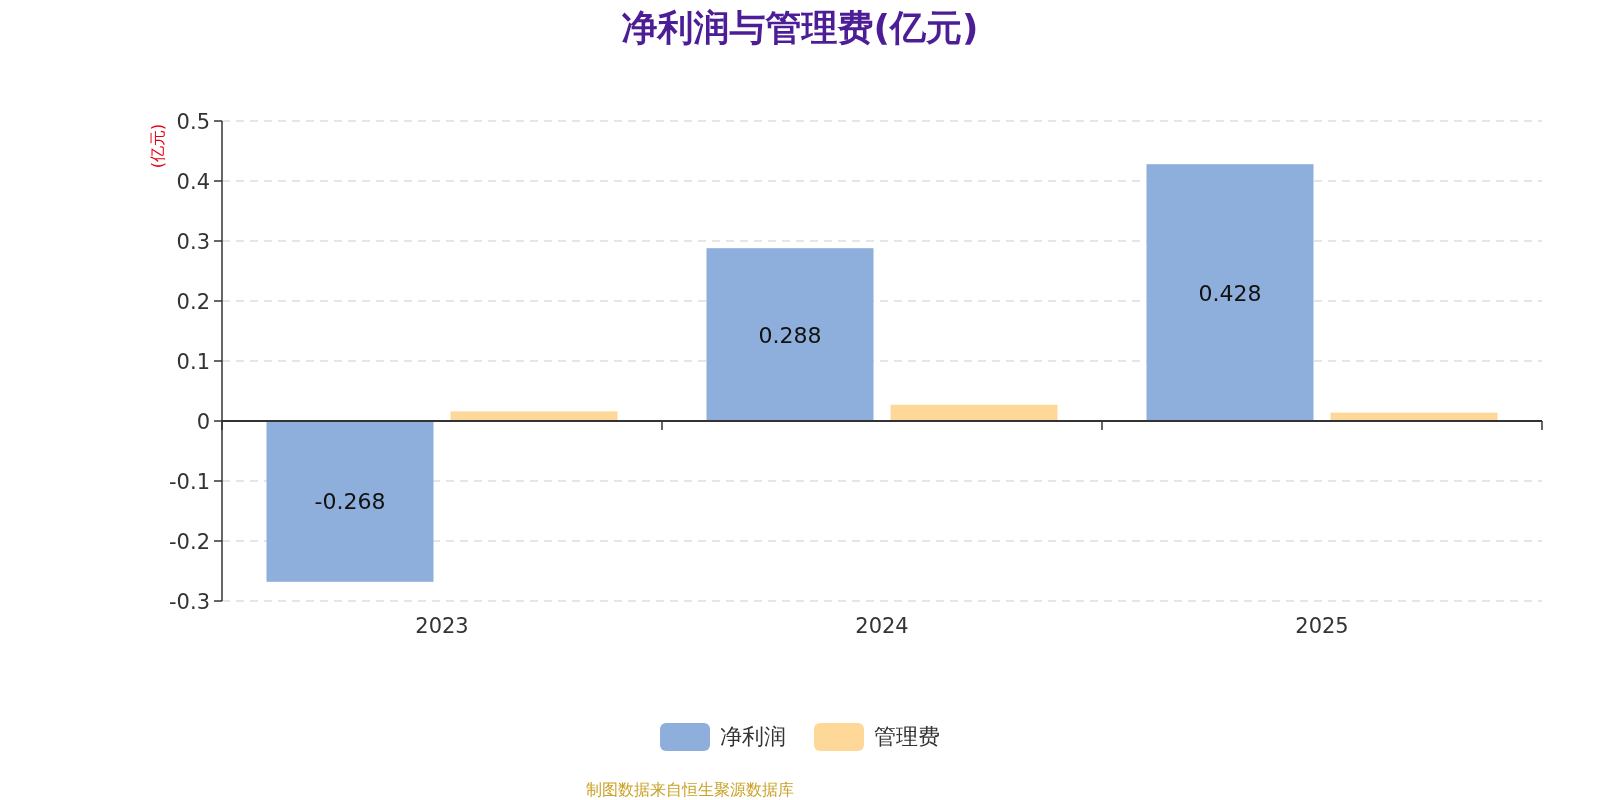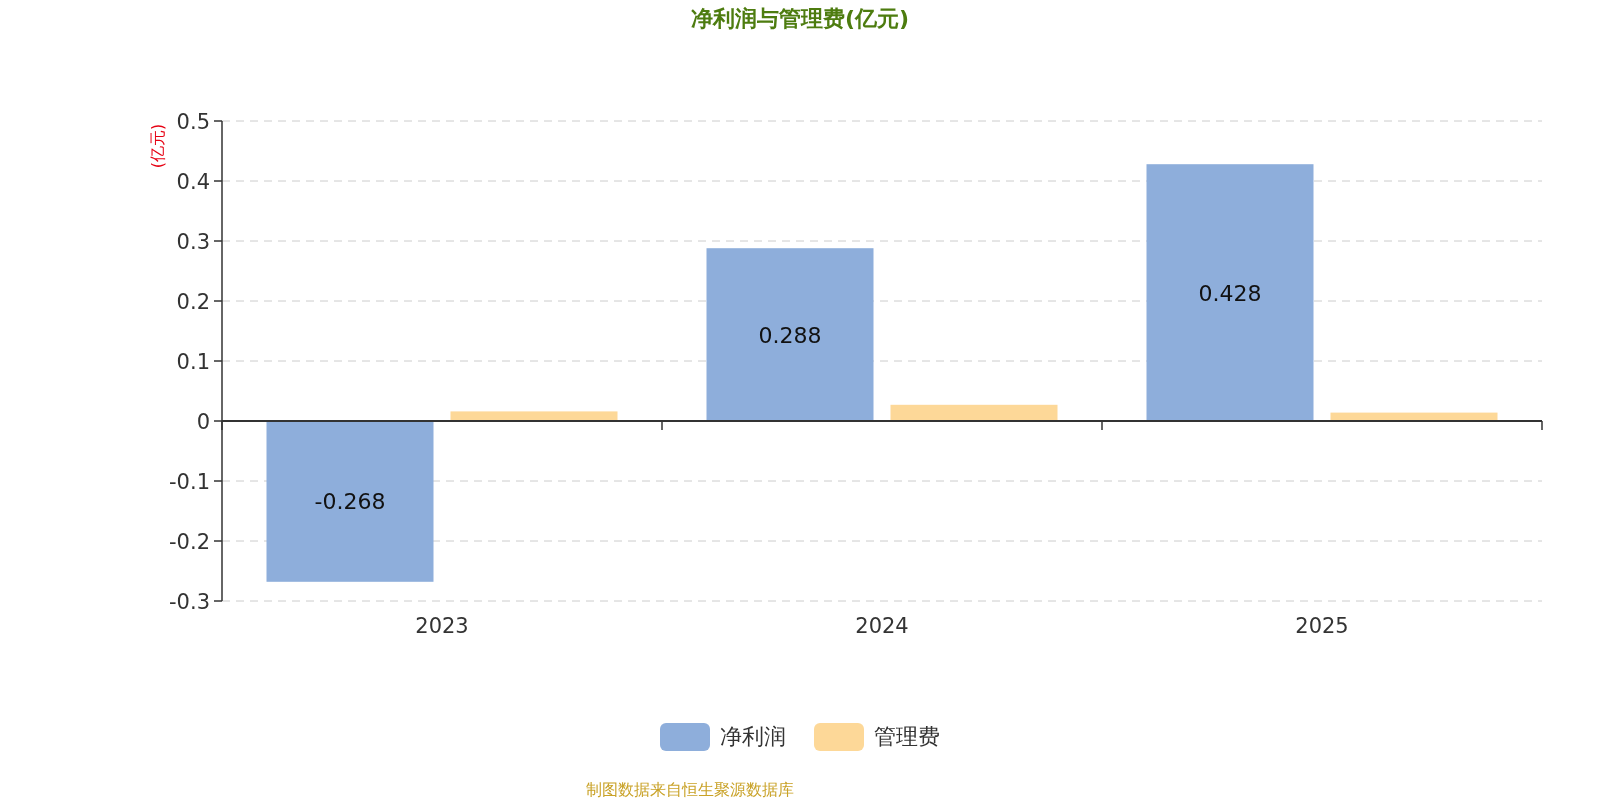--- a/index.html
+++ b/index.html
@@ -1,19 +1,19 @@
 <!DOCTYPE html>
 <html><head>
 <meta charset="utf-8">
 <style>
   html, body { margin: 0; padding: 0; background: #ffffff; }
   body { width: 1600px; height: 800px; position: relative; overflow: hidden;
          font-family: "DejaVu Sans", "Liberation Sans", sans-serif; }
   .title { position: absolute; top: 4px; left: 0; width: 1600px; text-align: center;
-           font-size: 22px; font-weight: bold; color: #4d7c0f; }
+           font-size: 36px; font-weight: bold; color: #4c1d95; }
   svg { position: absolute; left: 0; top: 0; }
   .legend { position: absolute; top: 722px; left: 0; width: 1600px; display: flex;
             justify-content: center; align-items: center; gap: 4px; }
   .legend-item { display: flex; align-items: center; margin: 0 12px; }
   .swatch { width: 50px; height: 28px; border-radius: 6px; margin-right: 10px; }
   .legend-label { font-size: 22px; color: #333333; }
   .source { position: absolute; top: 780px; left: 0; width: 1380px; text-align: center;
             font-size: 16px; color: #c9a227; }
 </style>
 </head>

